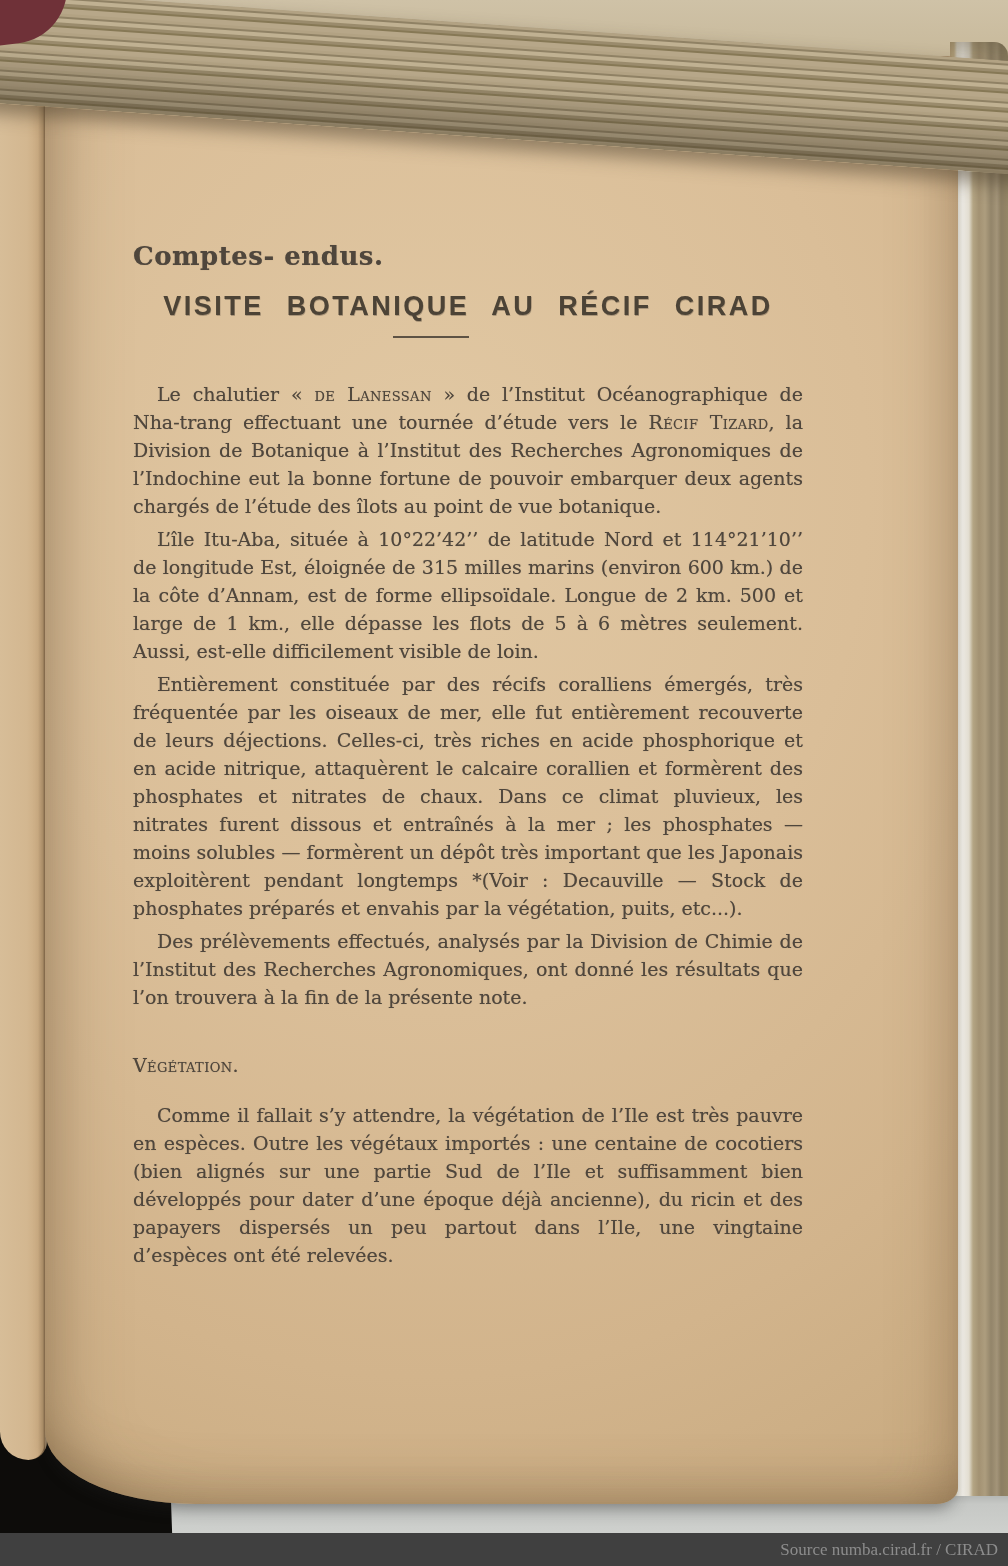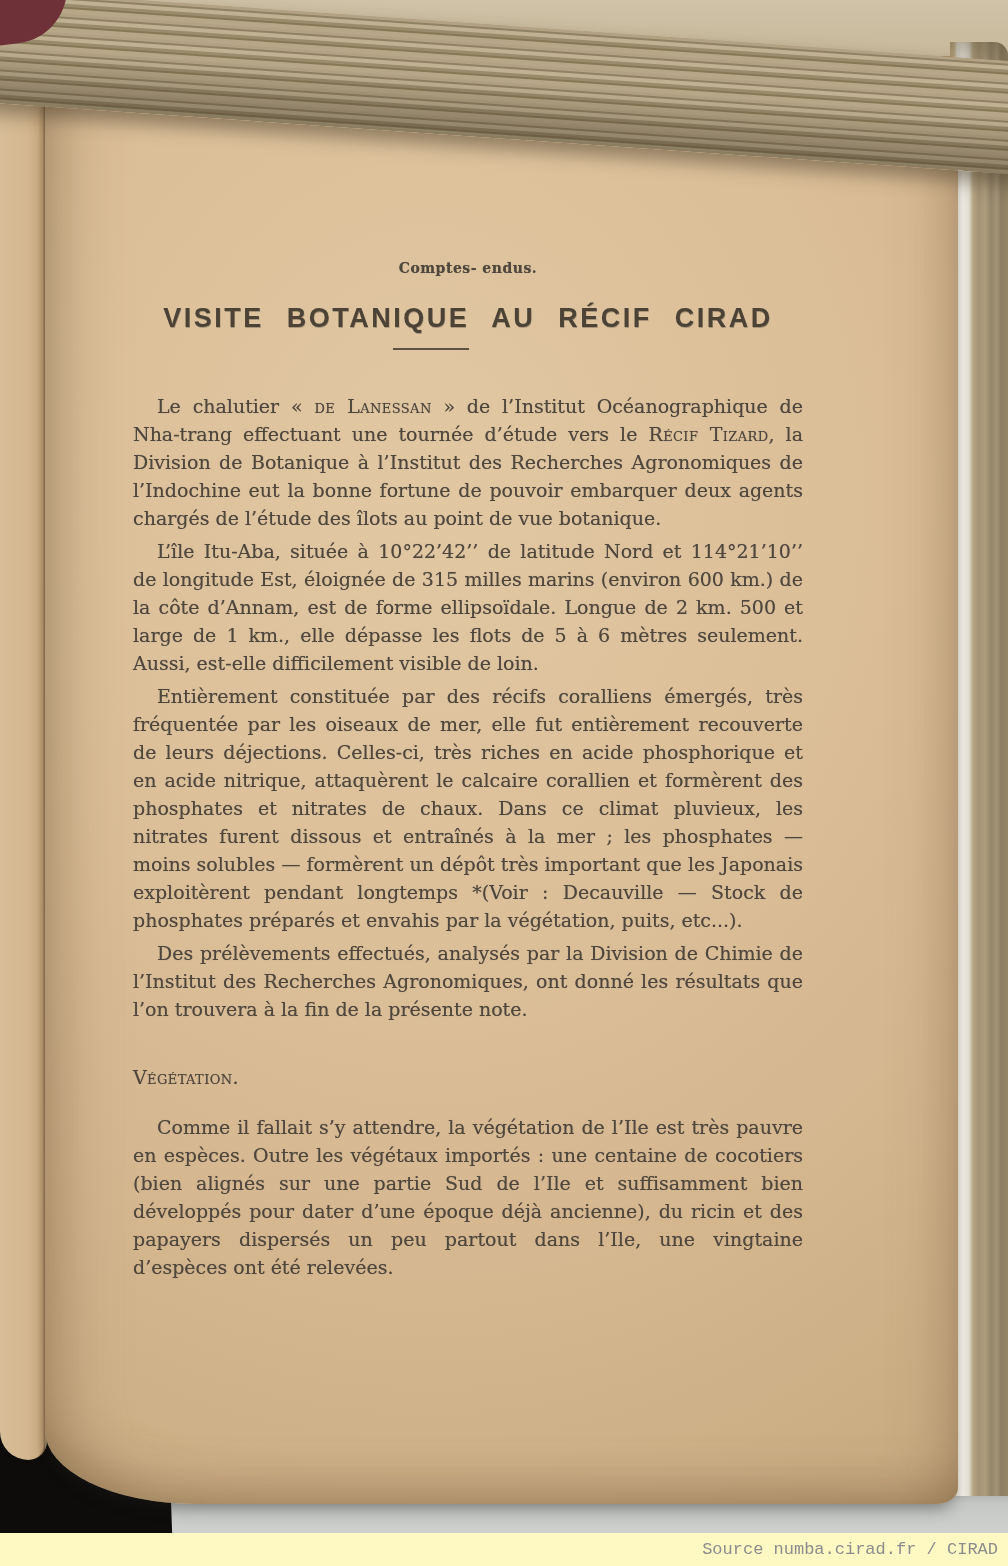--- a/index.html
+++ b/index.html
@@ -71,36 +71,36 @@
     position:absolute;left:-16px;top:-16px;width:86px;height:58px;z-index:6;
     background:#6f3138;border-radius:0 0 55px 10px;transform:rotate(-7deg);
   }
   
   .text-block{
     position:absolute;left:88px;top:186px;width:670px;z-index:7;
     color:#4f463c;font-size:19px;line-height:28px;text-align:justify;
     text-shadow:0 0 .7px rgba(79,70,60,.55);
   }
   .blk-para{margin:0 0 5px;text-indent:24px;}
-  .blk-kicker{text-align:center;font-weight:700;font-size:14px;letter-spacing:.5px;margin:12px 0 22px;}
+  .blk-kicker{text-align:left;font-weight:700;font-size:26px;letter-spacing:.5px;margin:0 0 22px;}
   .blk-title{
     text-align:center;font-family:"Liberation Sans","DejaVu Sans",sans-serif;
     font-weight:700;font-size:27px;letter-spacing:2.5px;word-spacing:13px;
     color:#4c4336;margin:0 0 16px;
     text-shadow:.6px .6px .4px rgba(76,67,54,.35);
   }
   .blk-rule{width:76px;height:2px;background:#5d5244;margin:0 0 42px 260px;}
   .blk-section{text-align:center;font-size:20px;letter-spacing:1.5px;margin:20px 0 26px;}
   .blk-sub{margin:40px 0 22px;font-size:19px;}
   .sc{font-variant:small-caps;letter-spacing:.4px;}
   
   .footer-bar{
     position:absolute;left:0;right:0;bottom:0;height:33px;z-index:10;
-    background:#fef9c3;
-    font-family:Liberation Mono, monospace;
+    background:#404040;
+    font-family:Liberation Serif, serif;
     color:#8c8c8c;font-size:17px;line-height:33px;text-align:right;
   }
   .footer-bar span{padding-right:10px;}
 </style>
 </head>
 <body>
 
 <div class="stage">
   <div class="backdrop"></div>
   <div class="table-strip"></div>

